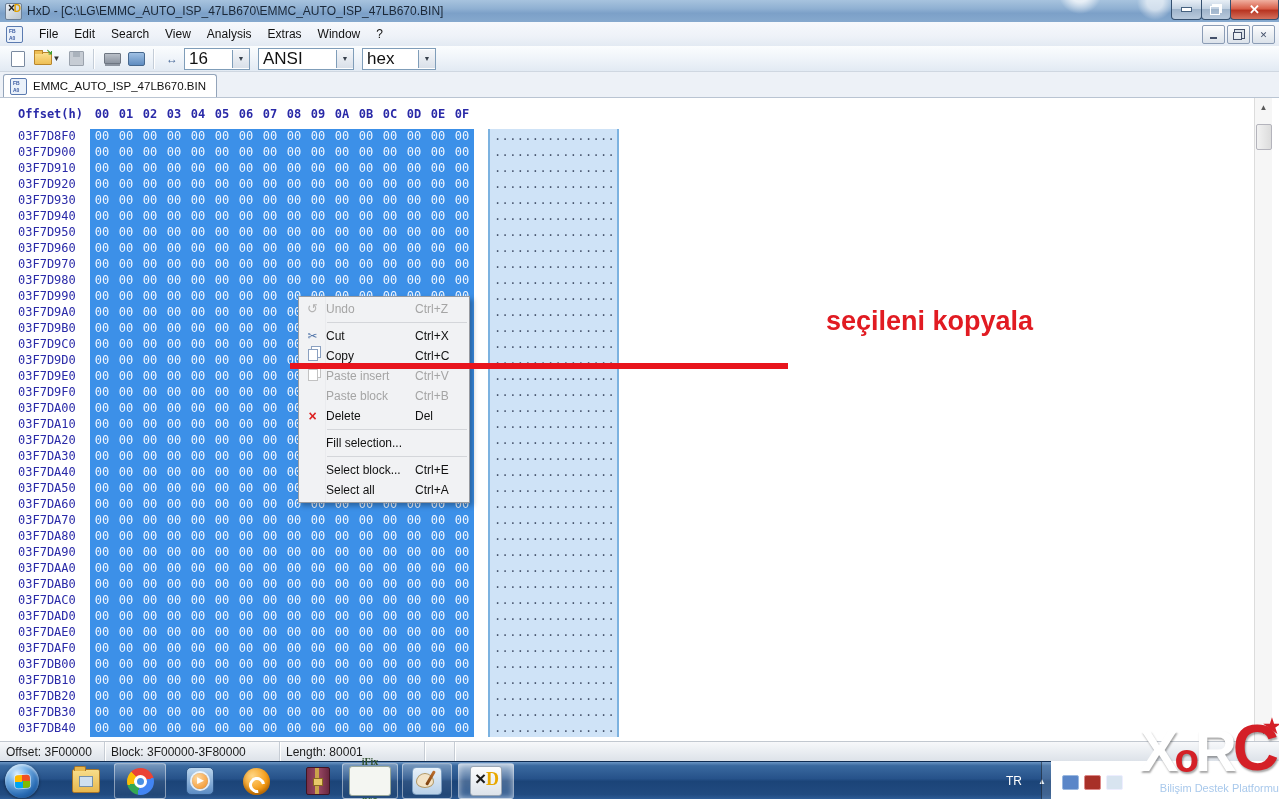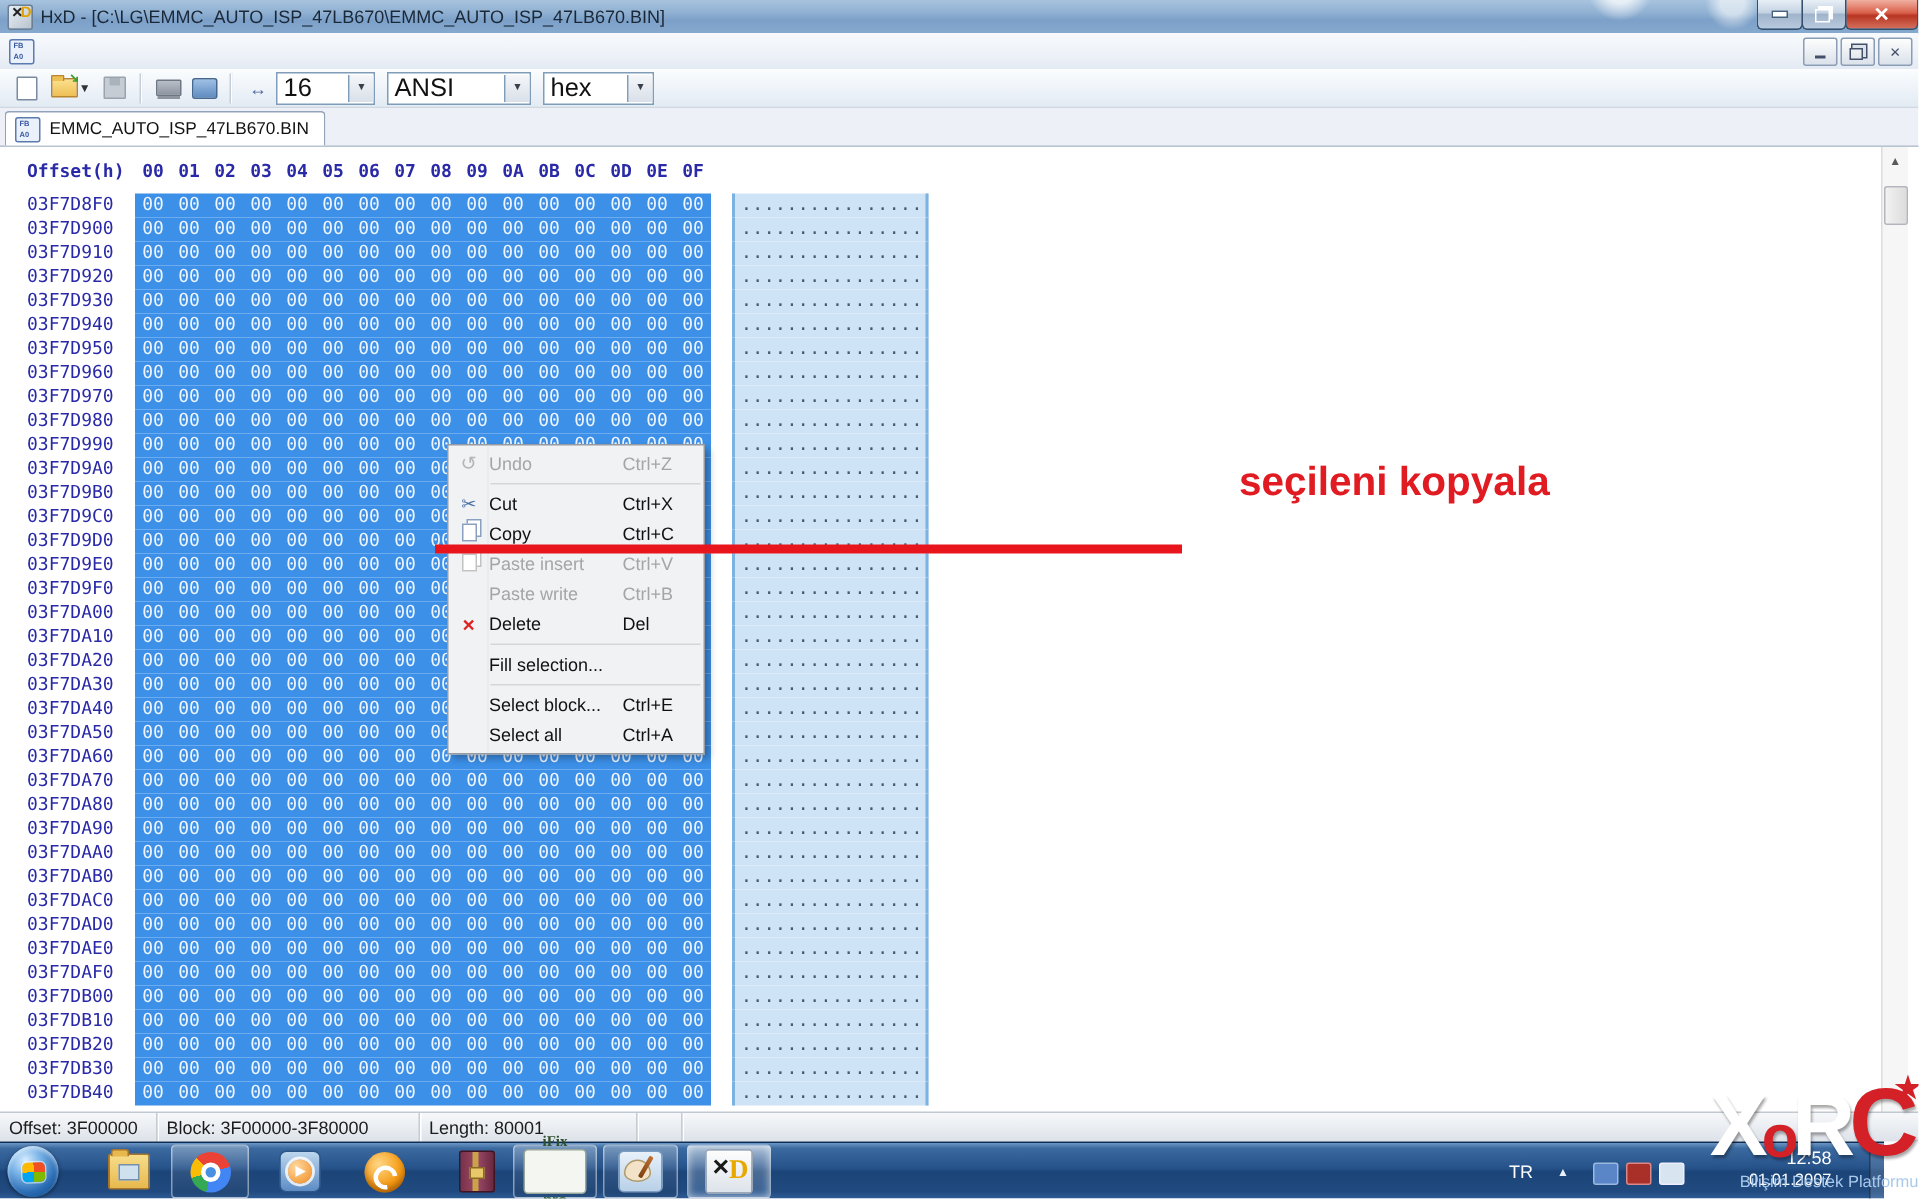--- a/index.html
+++ b/index.html
@@ -104,21 +104,21 @@
   .annotation{position:absolute;left:826px;top:306px;z-index:40;font-size:27px;font-weight:bold;color:#e11b22;white-space:nowrap;}
   
   .statusbar{position:absolute;left:0;top:741px;width:1279px;height:20px;
     background:linear-gradient(180deg,#f7f8fa 0%,#e7ebf0 60%,#dde2e9 100%);
     border-top:1px solid #c2c8d0;display:flex;font-size:12px;color:#1c1c1c;box-sizing:border-box;}
   .sb-panel{height:100%;display:flex;align-items:center;padding-left:6px;box-sizing:border-box;
     border-right:1px solid #c6ccd4;box-shadow:1px 0 0 #fff;}
   .sb-offset{width:105px;} .sb-block{width:175px;} .sb-length{width:145px;} .sb-blank{width:30px;}
   .sb-mode{flex:1;border-right:none;box-shadow:none;}
   
-  .taskbar{position:absolute;left:0;top:761px;width:1256px;height:38px;z-index:10;
+  .taskbar{position:absolute;left:0;top:761px;width:1051px;height:38px;z-index:10;
     background:linear-gradient(180deg,#6b95c4 0%,#3a699f 10%,#26528a 45%,#1b4478 52%,#214b80 88%,#2d5c96 100%);
     border-top:1px solid #0f2c52;box-sizing:border-box;}
   .orb{position:absolute;left:5px;top:2px;width:34px;height:34px;border-radius:50%;
     background:radial-gradient(circle at 35% 28%,#d8ecff 0%,#7ab4e8 30%,#2a6cb4 65%,#0c3d78 100%);
     box-shadow:inset 0 2px 3px rgba(255,255,255,.6),0 1px 3px rgba(0,0,0,.5);display:flex;align-items:center;justify-content:center;}
   .orb .flag{width:15px;height:13px;border-radius:3px;
     background:conic-gradient(#f25022 0 25%,#7fba00 0 50%,#00a4ef 0 75%,#ffb900 0);
     box-shadow:0 0 0 1px rgba(255,255,255,.55);transform:rotate(-2deg);}
   .task-item{position:absolute;top:1px;height:36px;display:flex;align-items:center;justify-content:center;}
   .task-item.framed{border:1px solid rgba(255,255,255,.45);border-radius:3px;
@@ -178,20 +178,30 @@
       </div>
     <div class="wbtn max">
         <span class="dbl"></span>
       </div>
     <div class="wbtn close">✕</div>
   </div>
 </div>
 
 <div class="menubar">
   <span class="doc-icon"></span>
+  <div style="display:flex;">
+      <span class="menu-item">File</span>
+      <span class="menu-item">Edit</span>
+      <span class="menu-item">Search</span>
+      <span class="menu-item">View</span>
+      <span class="menu-item">Analysis</span>
+      <span class="menu-item">Extras</span>
+      <span class="menu-item">Window</span>
+      <span class="menu-item">?</span>
+    </div>
   <div class="mdi-controls">
     <div class="mdibtn">
         <span class="bar"></span>
       </div>
     <div class="mdibtn">
         <span class="dbl"></span>
       </div>
     <div class="mdibtn">✕</div>
   </div>
 </div>
@@ -1123,21 +1133,21 @@
       <span class="cm-label">Copy</span>
       <span class="cm-key">Ctrl+C</span>
     </div>
     <div class="cm-item disabled">
       <span class="cm-icon"><i class="sheet"></i></span>
       <span class="cm-label">Paste insert</span>
       <span class="cm-key">Ctrl+V</span>
     </div>
     <div class="cm-item disabled">
       <span class="cm-icon"></span>
-      <span class="cm-label">Paste write</span>
+      <span class="cm-label">Paste block</span>
       <span class="cm-key">Ctrl+B</span>
     </div>
     <div class="cm-item">
       <span class="cm-icon delete">×</span>
       <span class="cm-label">Delete</span>
       <span class="cm-key">Del</span>
     </div>
     <div class="cm-sep"></div>
     <div class="cm-item">
       <span class="cm-icon"></span>

